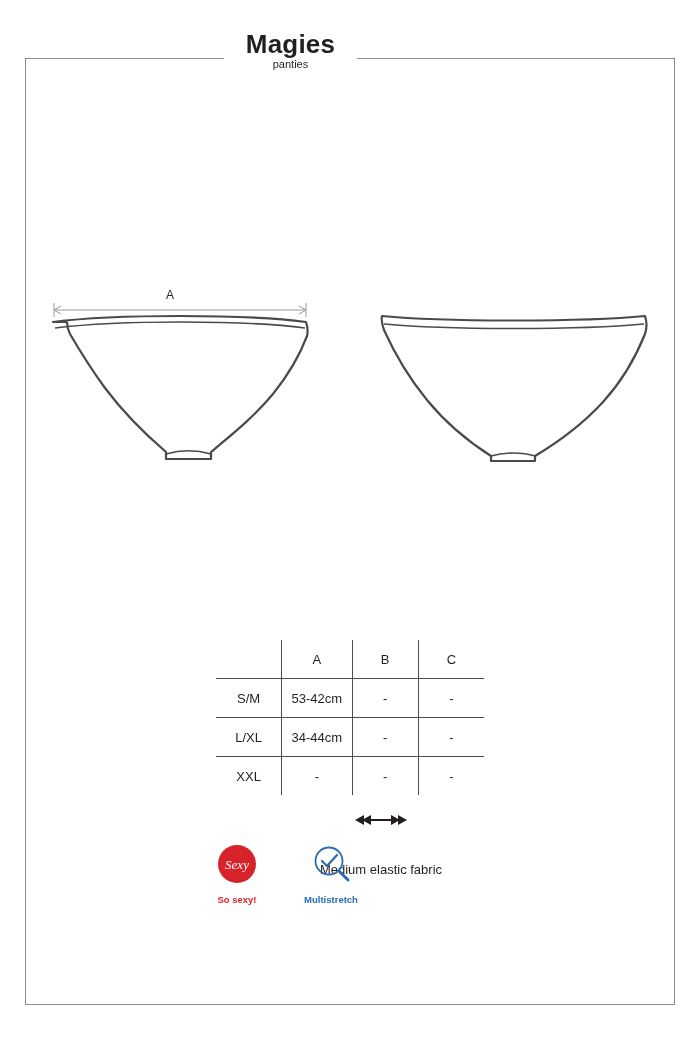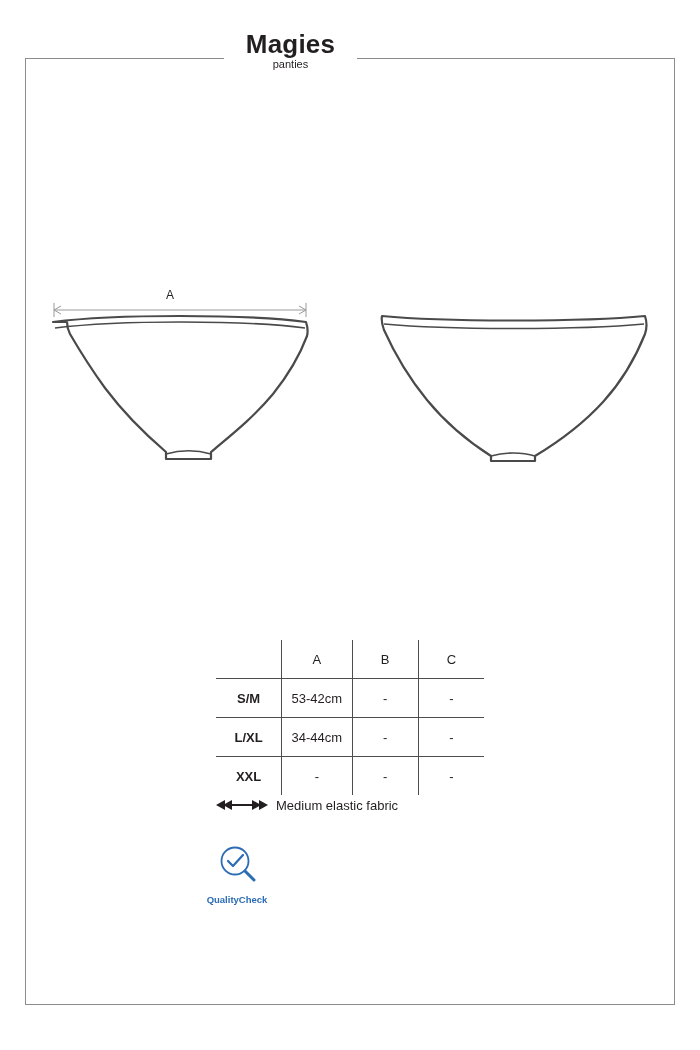--- a/index.html
+++ b/index.html
@@ -102,21 +102,20 @@
     padding: 0;
   }
   .size-table .corner {
     border-left: 0;
     border-top: 0;
     width: 64px;
   }
   .size-table .rowhead {
     border-left: 0;
     width: 64px;
-    font-weight: bold;
   }
   .size-table .colA { width: 68px; }
   .size-table .colB { width: 64px; }
   .size-table .colC { width: 64px; border-right: 0; }
   .size-table tr:first-child th.colA,
   .size-table tr:first-child th.colB,
   .size-table tr:first-child th.colC {
     border-top: 0;
   }
   .size-table tr:first-child th.colC { border-right: 0; }
@@ -124,23 +123,24 @@
 
   
   .elastic-note {
     position: absolute;
     left: 216px;
     top: 794px;
     width: 330px;
     height: 22px;
     display: flex;
     align-items: center;
-    gap: 8px;
+    gap: 16px;
     font-size: 13px;
     color: #231f20;
+    flex-direction: column;
   }
   .elastic-note .arrow-icon {
     width: 52px;
     height: 14px;
     flex: 0 0 52px;
   }
 
   
   .badges {
     position: absolute;
@@ -269,28 +269,37 @@
       <polygon points="0,7 9,2 9,12" fill="#231f20"></polygon>
       <polygon points="7,7 16,2 16,12" fill="#231f20"></polygon>
       <polygon points="52,7 43,2 43,12" fill="#231f20"></polygon>
       <polygon points="45,7 36,2 36,12" fill="#231f20"></polygon>
     </svg>
     <span>Medium elastic fabric</span>
   </div>
 
   <div class="badges">
 
+    <div class="badge">
+      <div class="glyph">
+        <svg width="44" height="44" viewBox="0 0 44 44">
+          <circle cx="22" cy="22" r="19" fill="#d8232a"></circle>
+          <text x="22" y="27" text-anchor="middle" font-family="'Liberation Serif', serif" font-size="13" font-style="italic" fill="#ffffff">Sexy</text>
+        </svg>
+      </div>
+      <div class="caption cap-red">So sexy!</div>
+    </div>
 
 
     <div class="badge">
       <div class="glyph">
         <svg width="44" height="44" viewBox="0 0 44 44">
           <circle cx="20" cy="19" r="13.5" fill="none" stroke="#2b6cb5" stroke-width="1.8"></circle>
           <path d="M13,19 l5,5 l10,-11" fill="none" stroke="#2b6cb5" stroke-width="2.2" stroke-linecap="round" stroke-linejoin="round"></path>
           <line x1="30" y1="29" x2="39" y2="38" stroke="#2b6cb5" stroke-width="3" stroke-linecap="round"></line>
         </svg>
       </div>
-      <div class="caption cap-blue">QualityCheck</div>
+      <div class="caption cap-blue">Multistretch</div>
     </div>
 
   </div>
 
 </div>
 
 </body></html>

